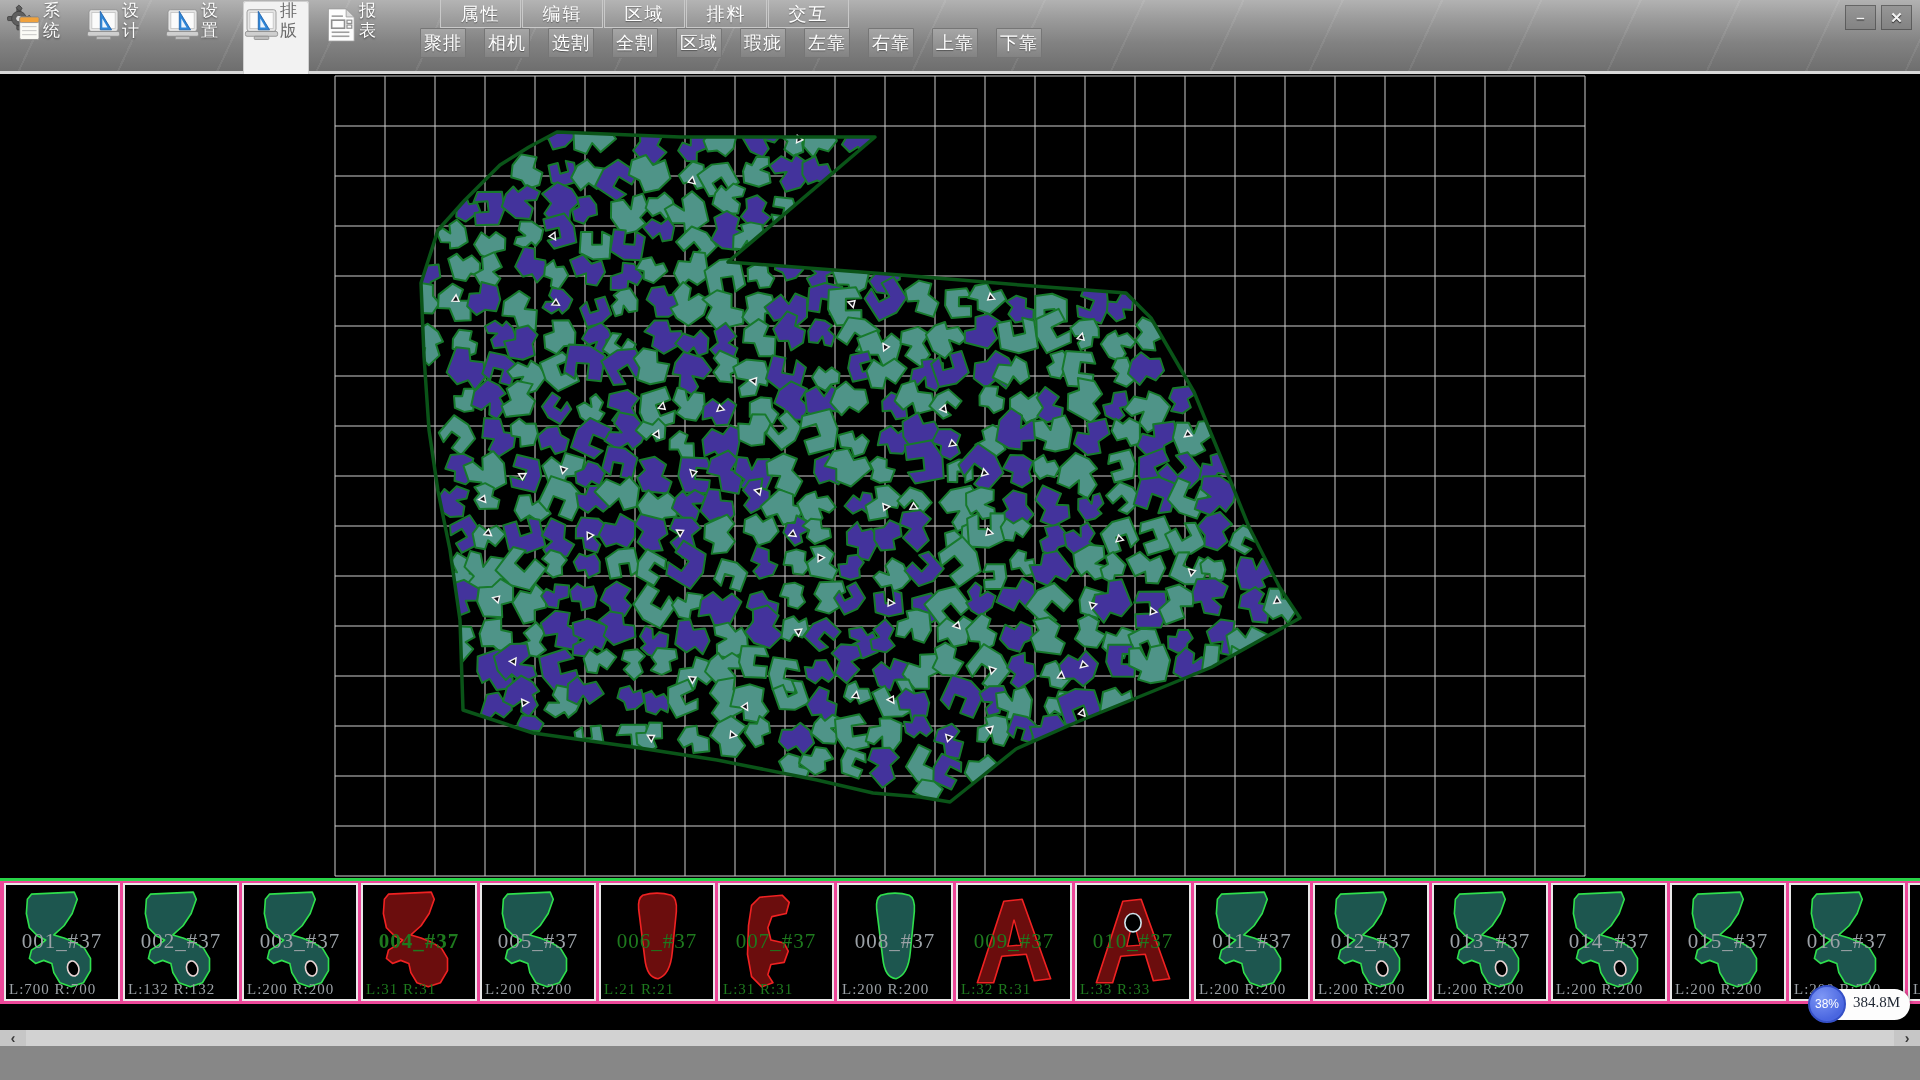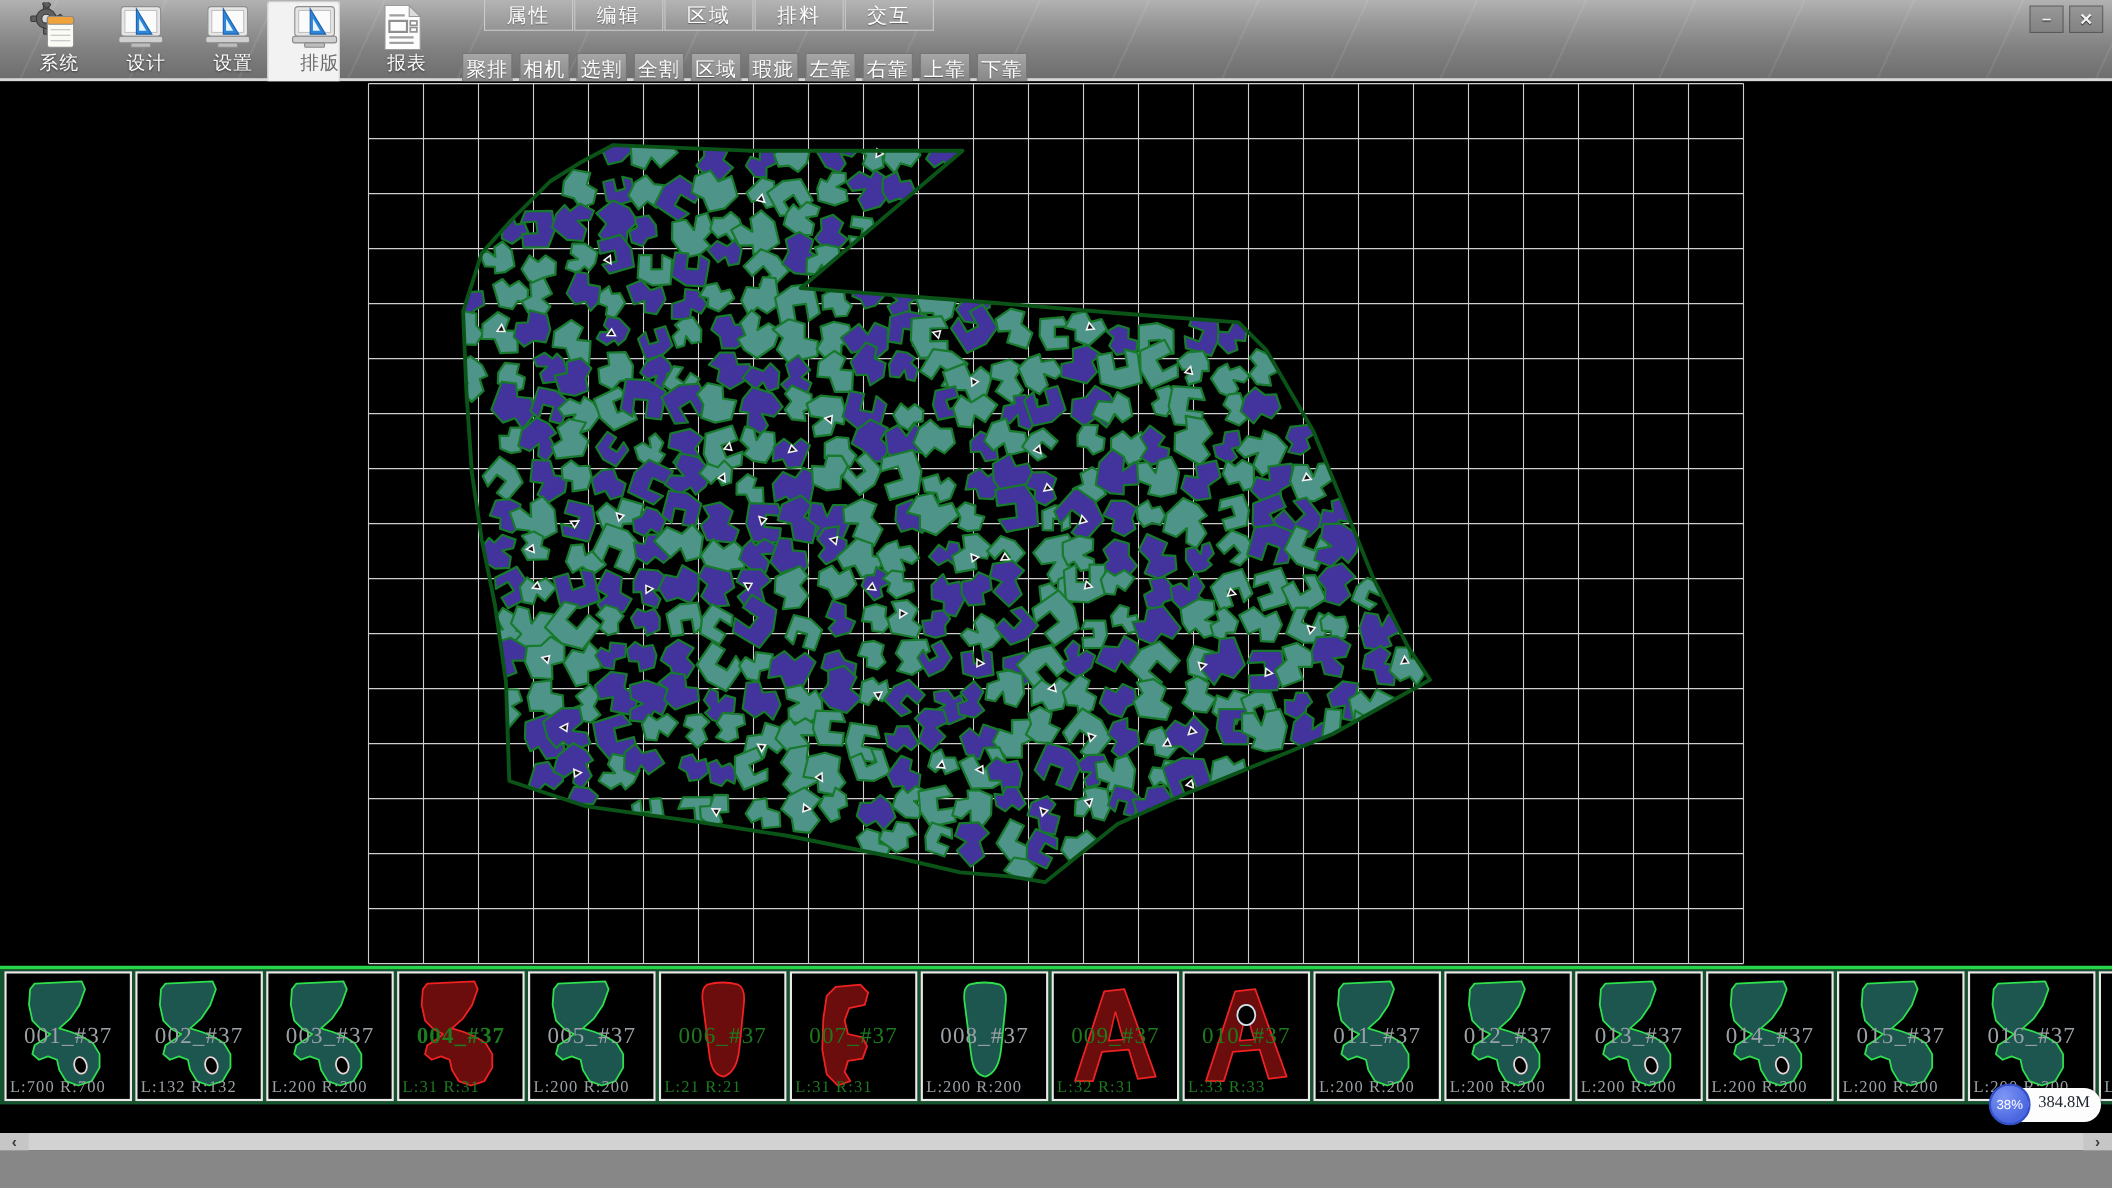--- a/index.html
+++ b/index.html
@@ -7,50 +7,50 @@
   .window{position:relative;width:1920px;height:1080px;background:#000;}
 
   
   .header{position:absolute;left:0;top:0;width:1920px;height:74px;
     background:linear-gradient(180deg,#b2b2b2 0%,#9a9a9a 28%,#828282 60%,#6e6e6e 100%);
     border-bottom:3px solid #d8d8d8;box-sizing:border-box;}
   .header .streaks{position:absolute;inset:0;
     background:repeating-linear-gradient(115deg,transparent 0 46px,rgba(255,255,255,.07) 46px 48px,transparent 48px 90px);
     pointer-events:none;}
   .app-buttons{position:absolute;left:6px;top:1px;height:70px;display:flex;align-items:flex-start;}
-  .app-btn{width:66px;height:82px;margin-right:13px;display:flex;flex-direction:column;align-items:flex-end;
+  .app-btn{width:66px;height:82px;margin-right:13px;display:flex;flex-direction:row;align-items:flex-start;
     justify-content:flex-start;border-radius:3px;cursor:default;}
   .app-btn.selected{background:#f2f2f2;box-shadow:0 0 0 1px #cfcfcf inset;}
   .app-btn .ic{width:46px;height:46px;margin-top:1px;}
   .app-btn .lbl{font-family:"Liberation Serif",serif;font-size:17px;color:#fdfdfd;line-height:20px;
     text-shadow:0 1px 2px rgba(0,0,0,.55);letter-spacing:1px;}
   .app-btn.selected .lbl{color:#6a6a6a;text-shadow:none;font-family:Liberation Serif, serif;}
 
   .menu-tabs{position:absolute;left:440px;top:0px;height:29px;display:flex;}
   .menu-tab{width:81px;height:28px;box-sizing:border-box;margin-right:1px;
     background:linear-gradient(180deg,#b4b4b4,#949494);border:1px solid #c9c9c9;border-top:none;
     color:#ffffff;font-family:"Liberation Serif",serif;font-size:18px;display:flex;align-items:center;justify-content:center;
     text-shadow:0 1px 1px rgba(0,0,0,.4);letter-spacing:2px;}
-  .tool-row{position:absolute;left:420px;top:48px;height:30px;display:flex;}
+  .tool-row{position:absolute;left:420px;top:28px;height:30px;display:flex;gap:12px;}
   .tool-btn{min-width:44px;height:30px;box-sizing:border-box;margin-right:6px;padding:0 3px;
     background:linear-gradient(180deg,#a6a6a6,#838383);border:1px solid #767676;border-radius:1px;
     color:#ffffff;font-family:"Liberation Serif",serif;font-size:18px;display:flex;align-items:center;justify-content:center;
     text-shadow:0 1px 1px rgba(0,0,0,.4);letter-spacing:1px;}
 
   .win-controls{position:absolute;right:8px;top:5px;display:flex;gap:5px;}
   .win-btn{width:29px;height:23px;display:flex;align-items:center;justify-content:center;
     color:#f4f4f4;font-size:15px;font-weight:bold;background:rgba(90,90,90,.25);
     border:1px solid rgba(40,40,40,.45);text-shadow:0 1px 1px rgba(0,0,0,.8);}
 
   
   .canvas-area{position:absolute;left:0;top:74px;width:1920px;height:804px;background:#000;}
   .canvas-area svg{display:block;}
 
   
-  .thumb-strip{position:absolute;left:0;top:878px;width:1920px;height:126px;background:#14532d;
+  .thumb-strip{position:absolute;left:0;top:878px;width:1920px;height:126px;background:#ec4899;
     border-top:3px solid #27d447;box-sizing:border-box;overflow:hidden;white-space:nowrap;
     padding-left:4px;padding-top:2px;}
   .cell{position:relative;display:inline-block;width:112px;height:114px;margin-right:3px;
     border:2px solid #e9e9e9;background:#000;vertical-align:top;overflow:hidden;}
   .cell svg{position:absolute;left:0;top:0;}
   .cell .num{position:absolute;left:0;top:44px;width:100%;text-align:center;
     font-family:"Liberation Serif",serif;font-size:21px;letter-spacing:1px;}
   .cell .cnt{position:absolute;left:3px;bottom:1px;width:100%;
     font-family:"Liberation Serif",serif;font-size:15px;letter-spacing:1px;}
 

